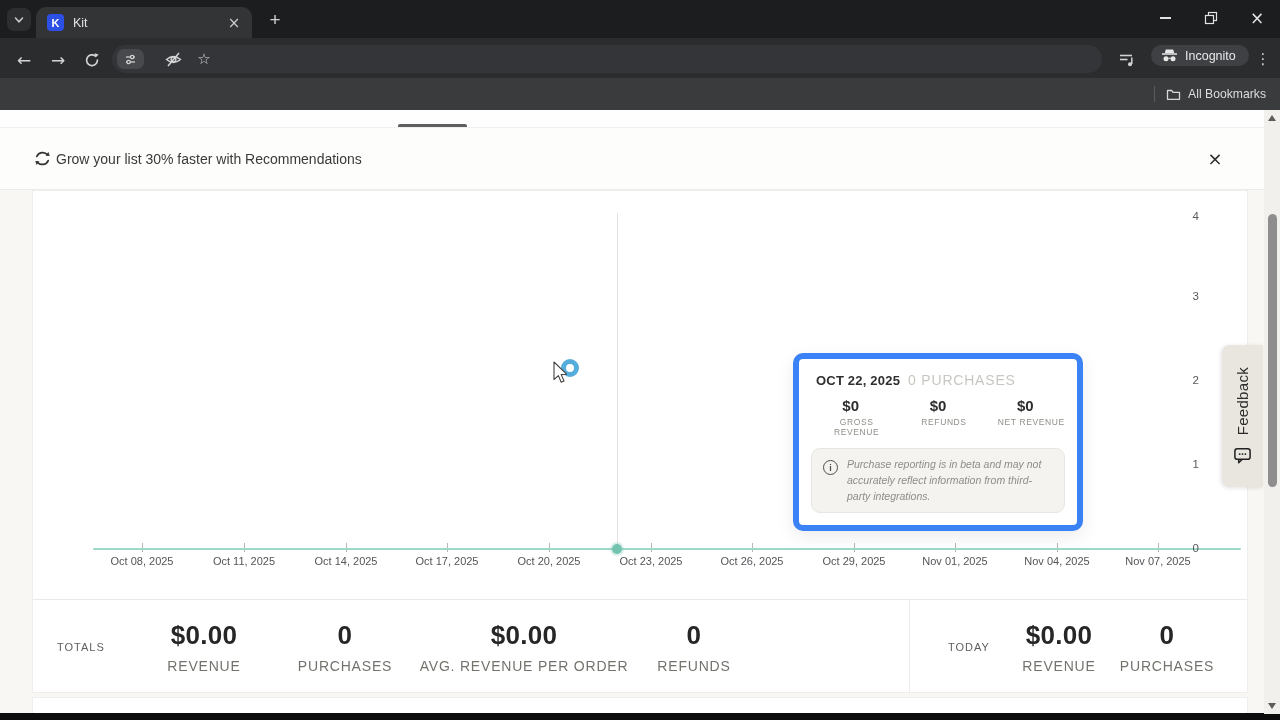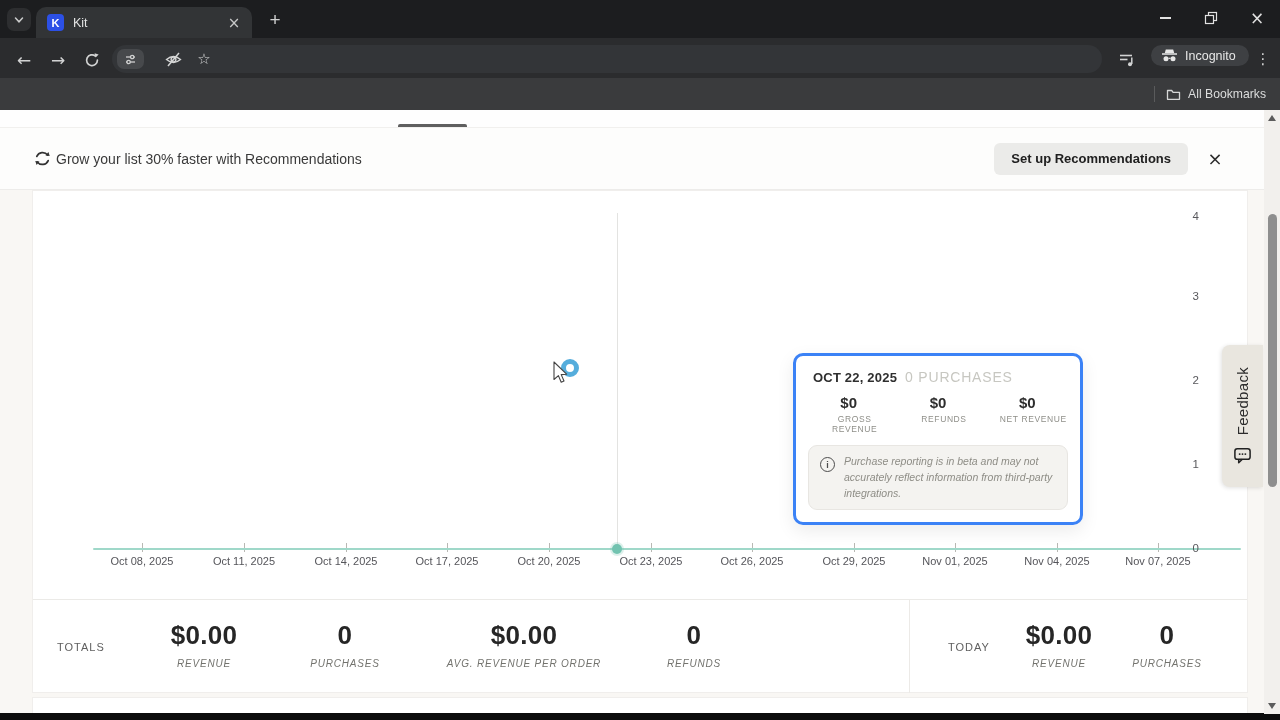--- a/index.html
+++ b/index.html
@@ -46,37 +46,37 @@
 
   .chart-card { position:absolute; top:190px; left:32px; width:1216px; height:503px; background:#fff; border:1px solid #f0eeec; }
   .chart-area { position:absolute; left:0; top:0; width:1214px; height:408px; }
   .crosshair { position:absolute; left:584px; top:22px; width:1px; height:337px; background:#e3e3e1; }
   .baseline { position:absolute; left:60px; top:357px; width:1148px; height:2.4px; background:#9fd8c9; border-radius:2px; }
   .xtick { position:absolute; top:352px; width:1px; height:9px; background:#b8b8b3; }
   .dot { position:absolute; left:579px; top:353px; width:10px; height:10px; border-radius:50%; background:#72c3b0; box-shadow:0 0 0 2px rgba(114,195,176,.25); }
   .ylab { position:absolute; left:1148px; width:18px; text-align:right; font-size:11.5px; color:#58585c; }
   .xlab { position:absolute; top:364px; transform:translateX(-50%); font-size:11px; color:#55555a; white-space:nowrap; }
 
-  .tooltip { position:absolute; left:760px; top:162px; width:290px; background:#fff; border:3px solid #3b82f6; border-radius:10px; box-shadow:0 6px 18px rgba(0,0,0,.08); padding:13px 0 12px; }
+  .tooltip { position:absolute; left:760px; top:162px; width:290px; background:#fff; border:6px solid #3b82f6; border-radius:10px; box-shadow:0 6px 18px rgba(0,0,0,.08); padding:13px 0 12px; }
   .tt-head { display:flex; align-items:baseline; gap:8px; padding:0 17px 7px; }
   .tt-date { font-size:13px; font-weight:bold; color:#2f2f2f; letter-spacing:.2px; }
   .tt-purch { font-size:14px; color:#c7c7c1; letter-spacing:.8px; }
   .tt-stats { display:flex; padding:2px 8px 0; }
   .tt-stat { width:92px; text-align:center; }
   .tt-val { font-size:15px; font-weight:bold; color:#2d2d2d; }
   .tt-lab { margin-top:3px; font-size:8.5px; color:#8f8f89; letter-spacing:.6px;margin-left:12px; }
   .tt-note { margin:11px 12px 0; background:#f4f3f0; border:1px solid #e8e6e2; border-radius:9px; padding:8px 11px; display:flex; gap:9px; align-items:flex-start; }
   .info-i { width:15px; height:15px; border:1.6px solid #4c4c4c; border-radius:50%; color:#4c4c4c; font-size:9px; font-weight:bold; flex-shrink:0; margin-top:3px; font-style:normal; }
   .tt-note-text { font-style:italic; font-size:10.5px; color:#8e8d86; line-height:1.5; }
 
   .totals { position:absolute; left:0; bottom:0; width:1214px; height:93px; border-top:1px solid #ebeae7; background:#fff; }
   .row-label { position:absolute; top:41px; font-size:11px; color:#5f5f5f; letter-spacing:1px; }
   .t-stat { position:absolute; top:20px; transform:translateX(-50%); text-align:center; }
   .t-val { font-size:26px; font-weight:bold; color:#262626; letter-spacing:.3px; }
-  .t-lab { margin-top:7px; font-size:10px; color:#73736e; letter-spacing:.8px;font-style:italic; }
+  .t-lab { margin-top:7px; font-size:14px; color:#73736e; letter-spacing:.8px; }
   .t-div { position:absolute; left:876px; top:0; width:1px; height:93px; background:#eceae7; }
 
   .next-strip { position:absolute; top:697px; left:32px; width:1216px; height:16px; background:#fff; border:1px solid #f0eeec; border-bottom:none; }
   .bottom-bar { position:absolute; top:713px; left:0; width:1280px; height:7px; background:#0c0c0c; }
 
   .feedback-tab { position:absolute; left:1222px; top:345px; width:41px; height:142px; background:#e9e6df; border-radius:8px 0 0 8px; box-shadow:-1px 1px 4px rgba(0,0,0,.12); display:flex; flex-direction:column; align-items:center; justify-content:center; gap:10px; cursor:pointer; }
   .feedback-text { writing-mode:vertical-rl; transform:rotate(180deg); font-size:15px; color:#2c2c2c; letter-spacing:.3px; }
 
   .scrollbar { position:absolute; top:110px; left:1264px; width:16px; height:604px; background:#f2f0ed; }
   .sb-up, .sb-down { position:absolute; left:4px; width:0; height:0; border-left:4px solid transparent; border-right:4px solid transparent; cursor:pointer; }
@@ -179,21 +179,20 @@
   </div>
 
   <div class="banner">
     <svg width="19" height="19" viewBox="0 0 20 20">
       <path d="M4 7.8 A6.6 6.6 0 0 1 15.4 6.4" fill="none" stroke="#333" stroke-width="1.8" stroke-linecap="round"></path>
       <polygon points="13.2,6.9 17.6,7.4 16.2,3.2" fill="#333"></polygon>
       <path d="M16 12.2 A6.6 6.6 0 0 1 4.6 13.6" fill="none" stroke="#333" stroke-width="1.8" stroke-linecap="round"></path>
       <polygon points="6.8,13.1 2.4,12.6 3.8,16.8" fill="#333"></polygon>
     </svg>
     <span class="banner-msg">Grow your list 30% faster with Recommendations</span>
-    <button class="banner-cta">Set up Recommendations</button>
     <span class="banner-close ctr glyph">×</span>
   </div>
 
   <div class="chart-card">
     <div class="chart-area">
       <div class="crosshair"></div>
       <div class="xtick" style="left:109px"></div>
       <div class="xtick" style="left:211px"></div>
       <div class="xtick" style="left:313px"></div>
       <div class="xtick" style="left:414px"></div>

